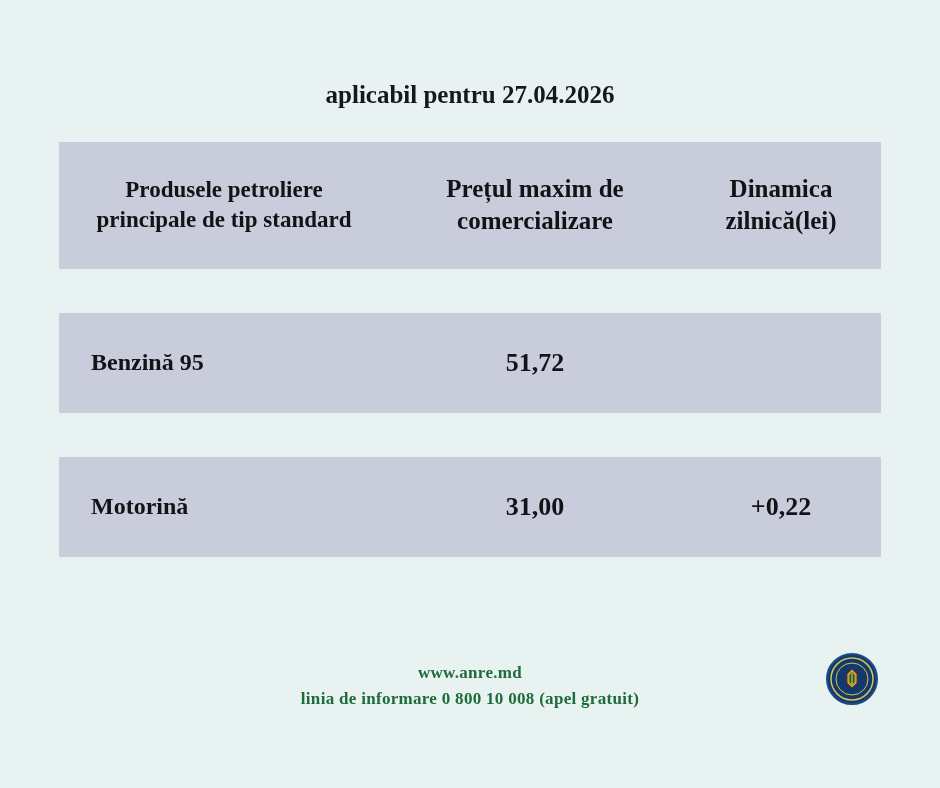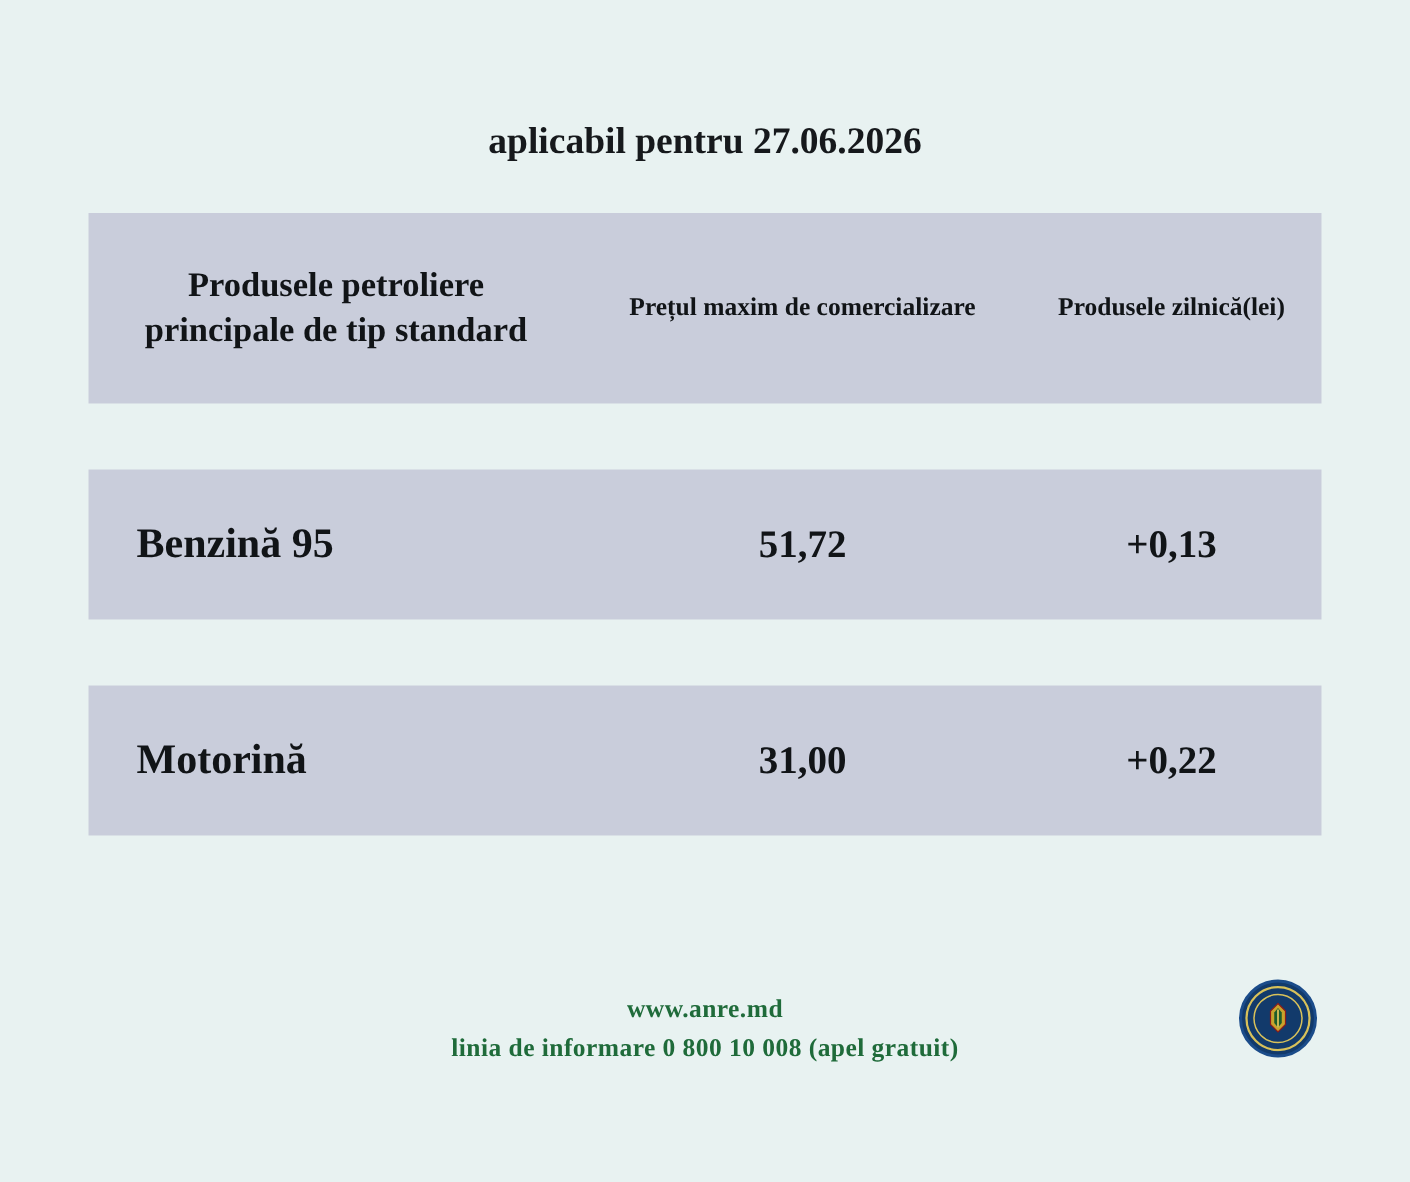--- a/index.html
+++ b/index.html
@@ -64,29 +64,29 @@
   .col2 {
     width: 292px;
     padding: 0 8px;
   }
   .col3 {
     width: 200px;
     padding: 0 8px;
   }
   .header-row .cell {
     font-weight: bold;
-    font-size: 17px;
+    font-size: 25px;
     line-height: 1.3;
   }
   .header-row .col1 {
     font-size: 23px;
   }
   .data-row .col1 {
     font-weight: bold;
-    font-size: 28px;
+    font-size: 24px;
     text-align: left;
     padding-left: 32px;
   }
   .data-row .col2,
   .data-row .col3 {
     font-weight: bold;
     font-size: 26px;
   }
   .footer {
     position: absolute;
@@ -119,37 +119,36 @@
   .logo svg {
     display: block;
   }
 </style>
 </head>
 <body>
 
 <div class="page">
 
   <div class="title">
-    <span class="line2">aplicabil pentru 27.06.2026</span>
+    <span class="line2">aplicabil pentru 27.04.2026</span>
   </div>
 
   <div class="table">
 
     <div class="row header-row">
       <div class="cell col1">Produsele petroliere principale de tip standard</div>
       <div class="cell col2">Prețul maxim de comercializare</div>
-      <div class="cell col3">Produsele zilnică(lei)</div>
+      <div class="cell col3">Dinamica zilnică(lei)</div>
     </div>
 
     <div class="spacer"></div>
 
     <div class="row data-row">
       <div class="cell col1">Benzină 95</div>
       <div class="cell col2">51,72</div>
-      <div class="cell col3">+0,13</div>
     </div>
 
     <div class="spacer"></div>
 
     <div class="row data-row">
       <div class="cell col1">Motorină</div>
       <div class="cell col2">31,00</div>
       <div class="cell col3">+0,22</div>
     </div>
 

